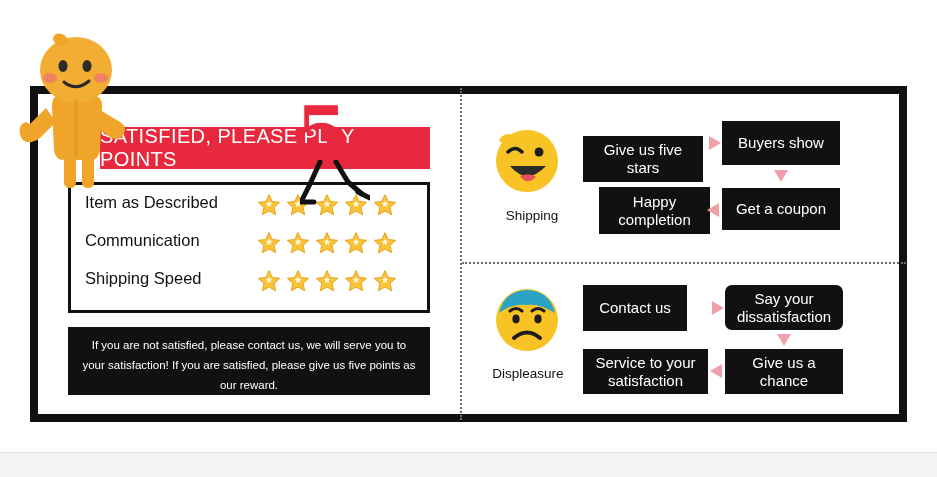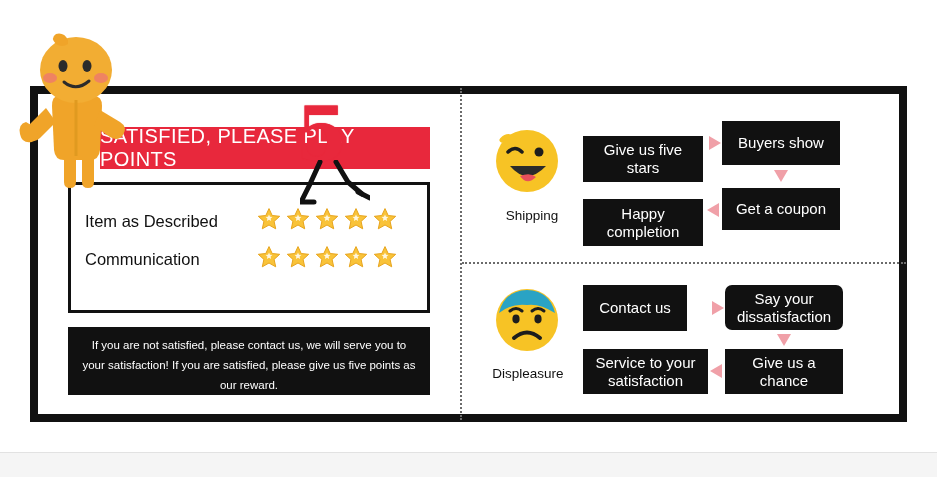--- a/index.html
+++ b/index.html
@@ -86,21 +86,21 @@
     top: 182px;
     width: 362px;
     height: 131px;
     border: 3px solid #111111;
     background: #ffffff;
     box-sizing: border-box;
     padding: 8px 0 0 14px;
   }
   .rating-row {
     display: flex;
-    align-items: flex-end;
+    align-items: flex-start;
     height: 38px;
   }
   .rating-label {
     width: 172px;
     font-size: 16.5px;
     color: #111111;
   }
   .stars {
     display: flex;
     gap: 5px;
@@ -284,20 +284,45 @@
             <path d="M12 1.6l3.2 6.9 7.5.8-5.6 5.1 1.6 7.4L12 18l-6.7 3.8 1.6-7.4L1.3 9.3l7.5-.8z" fill="#f9c339" stroke="#e7a41d" stroke-width="1"></path>
             <path d="M12 7.5l1 2.2 2.4.2-1.8 1.6.5 2.4-2.1-1.2-2.1 1.2.5-2.4-1.8-1.6 2.4-.2z" fill="#ffffff" opacity="0.85"></path>
           </svg>
         <svg class="star" viewBox="0 0 24 24">
             <path d="M12 1.6l3.2 6.9 7.5.8-5.6 5.1 1.6 7.4L12 18l-6.7 3.8 1.6-7.4L1.3 9.3l7.5-.8z" fill="#f9c339" stroke="#e7a41d" stroke-width="1"></path>
             <path d="M12 7.5l1 2.2 2.4.2-1.8 1.6.5 2.4-2.1-1.2-2.1 1.2.5-2.4-1.8-1.6 2.4-.2z" fill="#ffffff" opacity="0.85"></path>
           </svg>
       </div>
     </div>
 
+    <div class="rating-row">
+      <div class="rating-label">Shipping Speed</div>
+      <div class="stars">
+        <svg class="star" viewBox="0 0 24 24">
+            <path d="M12 1.6l3.2 6.9 7.5.8-5.6 5.1 1.6 7.4L12 18l-6.7 3.8 1.6-7.4L1.3 9.3l7.5-.8z" fill="#f9c339" stroke="#e7a41d" stroke-width="1"></path>
+            <path d="M12 7.5l1 2.2 2.4.2-1.8 1.6.5 2.4-2.1-1.2-2.1 1.2.5-2.4-1.8-1.6 2.4-.2z" fill="#ffffff" opacity="0.85"></path>
+          </svg>
+        <svg class="star" viewBox="0 0 24 24">
+            <path d="M12 1.6l3.2 6.9 7.5.8-5.6 5.1 1.6 7.4L12 18l-6.7 3.8 1.6-7.4L1.3 9.3l7.5-.8z" fill="#f9c339" stroke="#e7a41d" stroke-width="1"></path>
+            <path d="M12 7.5l1 2.2 2.4.2-1.8 1.6.5 2.4-2.1-1.2-2.1 1.2.5-2.4-1.8-1.6 2.4-.2z" fill="#ffffff" opacity="0.85"></path>
+          </svg>
+        <svg class="star" viewBox="0 0 24 24">
+            <path d="M12 1.6l3.2 6.9 7.5.8-5.6 5.1 1.6 7.4L12 18l-6.7 3.8 1.6-7.4L1.3 9.3l7.5-.8z" fill="#f9c339" stroke="#e7a41d" stroke-width="1"></path>
+            <path d="M12 7.5l1 2.2 2.4.2-1.8 1.6.5 2.4-2.1-1.2-2.1 1.2.5-2.4-1.8-1.6 2.4-.2z" fill="#ffffff" opacity="0.85"></path>
+          </svg>
+        <svg class="star" viewBox="0 0 24 24">
+            <path d="M12 1.6l3.2 6.9 7.5.8-5.6 5.1 1.6 7.4L12 18l-6.7 3.8 1.6-7.4L1.3 9.3l7.5-.8z" fill="#f9c339" stroke="#e7a41d" stroke-width="1"></path>
+            <path d="M12 7.5l1 2.2 2.4.2-1.8 1.6.5 2.4-2.1-1.2-2.1 1.2.5-2.4-1.8-1.6 2.4-.2z" fill="#ffffff" opacity="0.85"></path>
+          </svg>
+        <svg class="star" viewBox="0 0 24 24">
+            <path d="M12 1.6l3.2 6.9 7.5.8-5.6 5.1 1.6 7.4L12 18l-6.7 3.8 1.6-7.4L1.3 9.3l7.5-.8z" fill="#f9c339" stroke="#e7a41d" stroke-width="1"></path>
+            <path d="M12 7.5l1 2.2 2.4.2-1.8 1.6.5 2.4-2.1-1.2-2.1 1.2.5-2.4-1.8-1.6 2.4-.2z" fill="#ffffff" opacity="0.85"></path>
+          </svg>
+      </div>
+    </div>
 
   </div>
 
   <div class="notice">If you are not satisfied, please contact us, we will serve you to your satisfaction! If you are satisfied, please give us five points as our reward.</div>
 
   <svg class="emoji" style="left:494px; top:128px;" viewBox="0 0 66 66">
     <circle cx="33" cy="33" r="31" fill="#f7c325"></circle>
     <path d="M14 24 Q21 17 28 24" stroke="#1d1d1d" stroke-width="3.5" fill="none" stroke-linecap="round"></path>
     <circle cx="45" cy="24" r="4.5" fill="#1d1d1d"></circle>
     <path d="M16 38 Q33 58 52 38 Z" fill="#2b2b2b"></path>
@@ -309,21 +334,21 @@
   <div class="box" style="left:583px; top:136px; width:120px; height:46px;">
     <span>Give us five stars</span>
   </div>
   <div class="arrow arrow-right" style="left:709px; top:136px;"></div>
   <div class="box" style="left:722px; top:121px; width:118px; height:44px;">
     <span>Buyers show</span>
   </div>
 
   <div class="arrow arrow-down" style="left:774px; top:170px;"></div>
 
-  <div class="box" style="left:583px; top:187px; width:120px; height:47px;margin-top:12px;">
+  <div class="box" style="left:599px; top:187px; width:111px; height:47px;">
     <span>Happy completion</span>
   </div>
   <div class="arrow arrow-left" style="left:707px; top:203px;"></div>
   <div class="box" style="left:722px; top:188px; width:118px; height:42px;">
     <span>Get a coupon</span>
   </div>
 
   <svg class="emoji" style="left:494px; top:287px;" viewBox="0 0 66 66">
     <circle cx="33" cy="33" r="31" fill="#f7c325"></circle>
     <path d="M5 26 Q10 4 33 3 Q56 4 61 26 Q45 16 33 18 Q18 16 5 26 Z" fill="#2aa3c4"></path>

